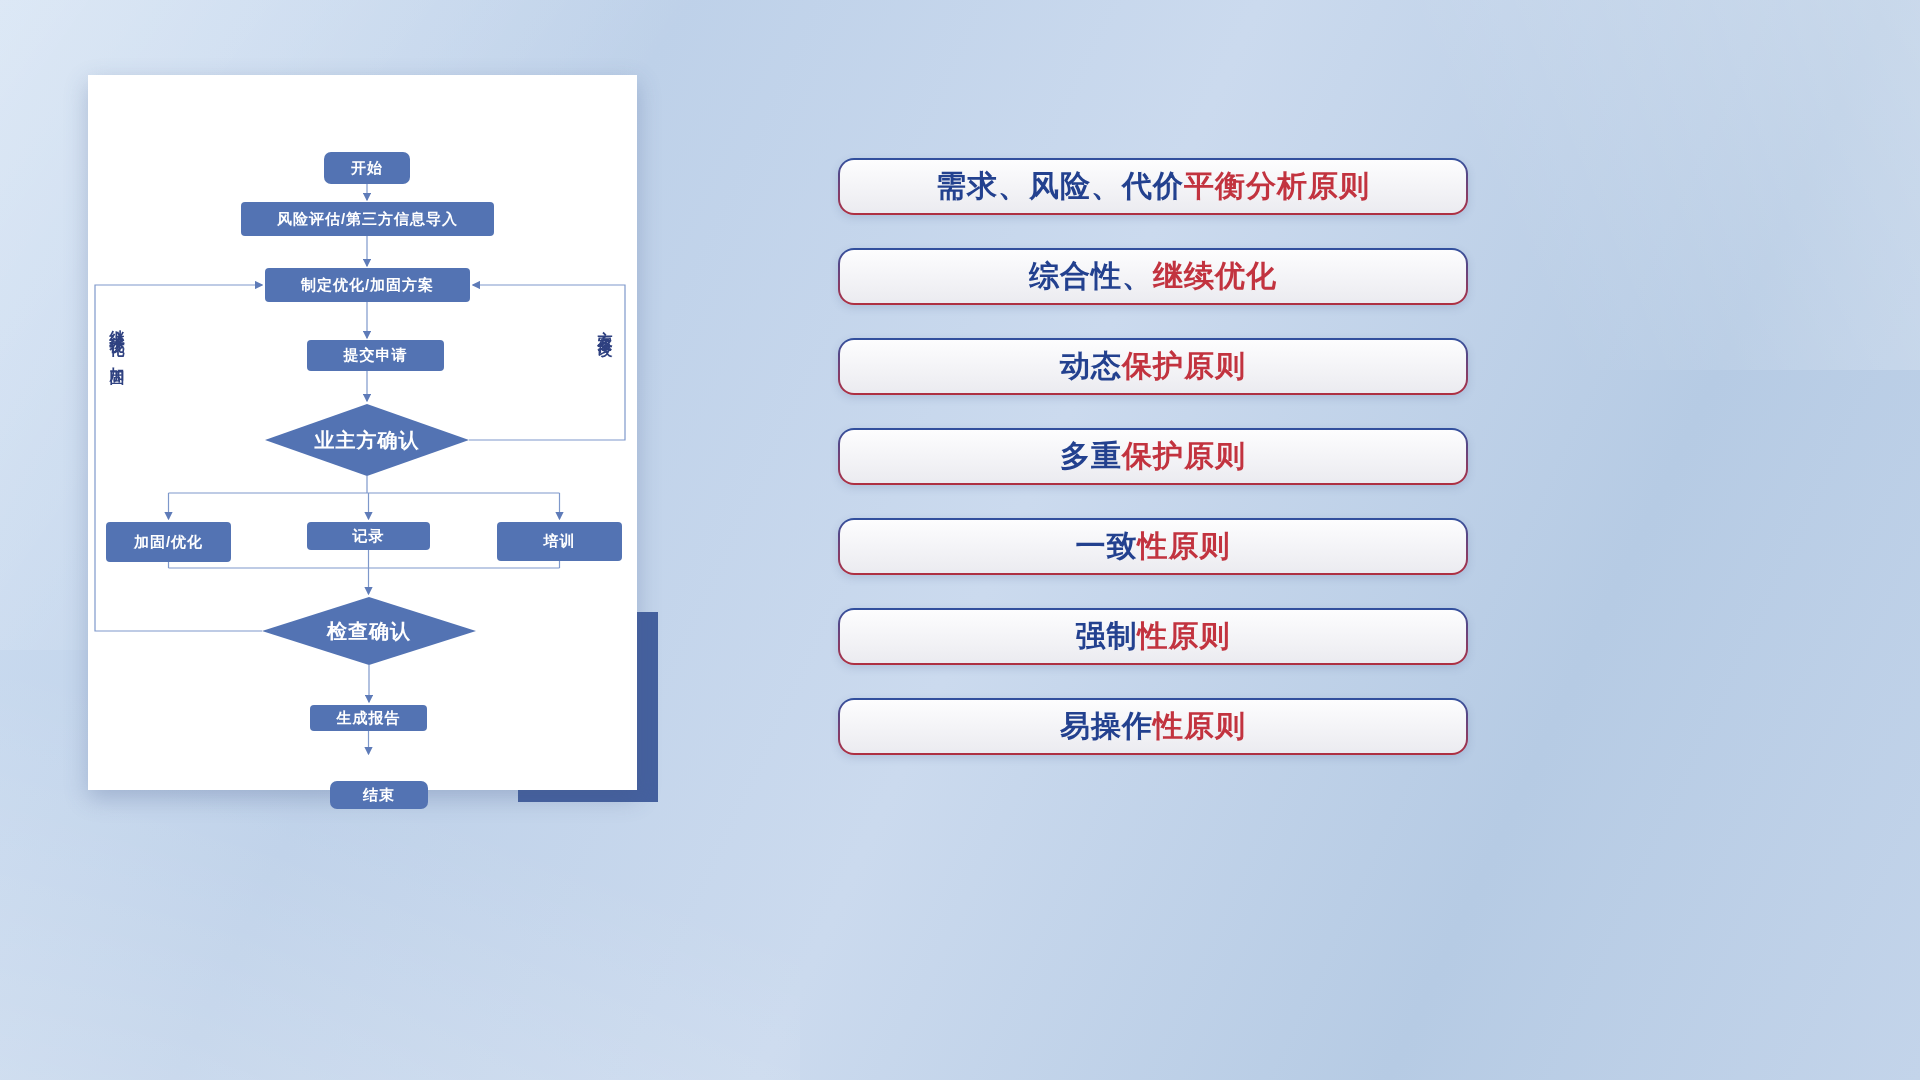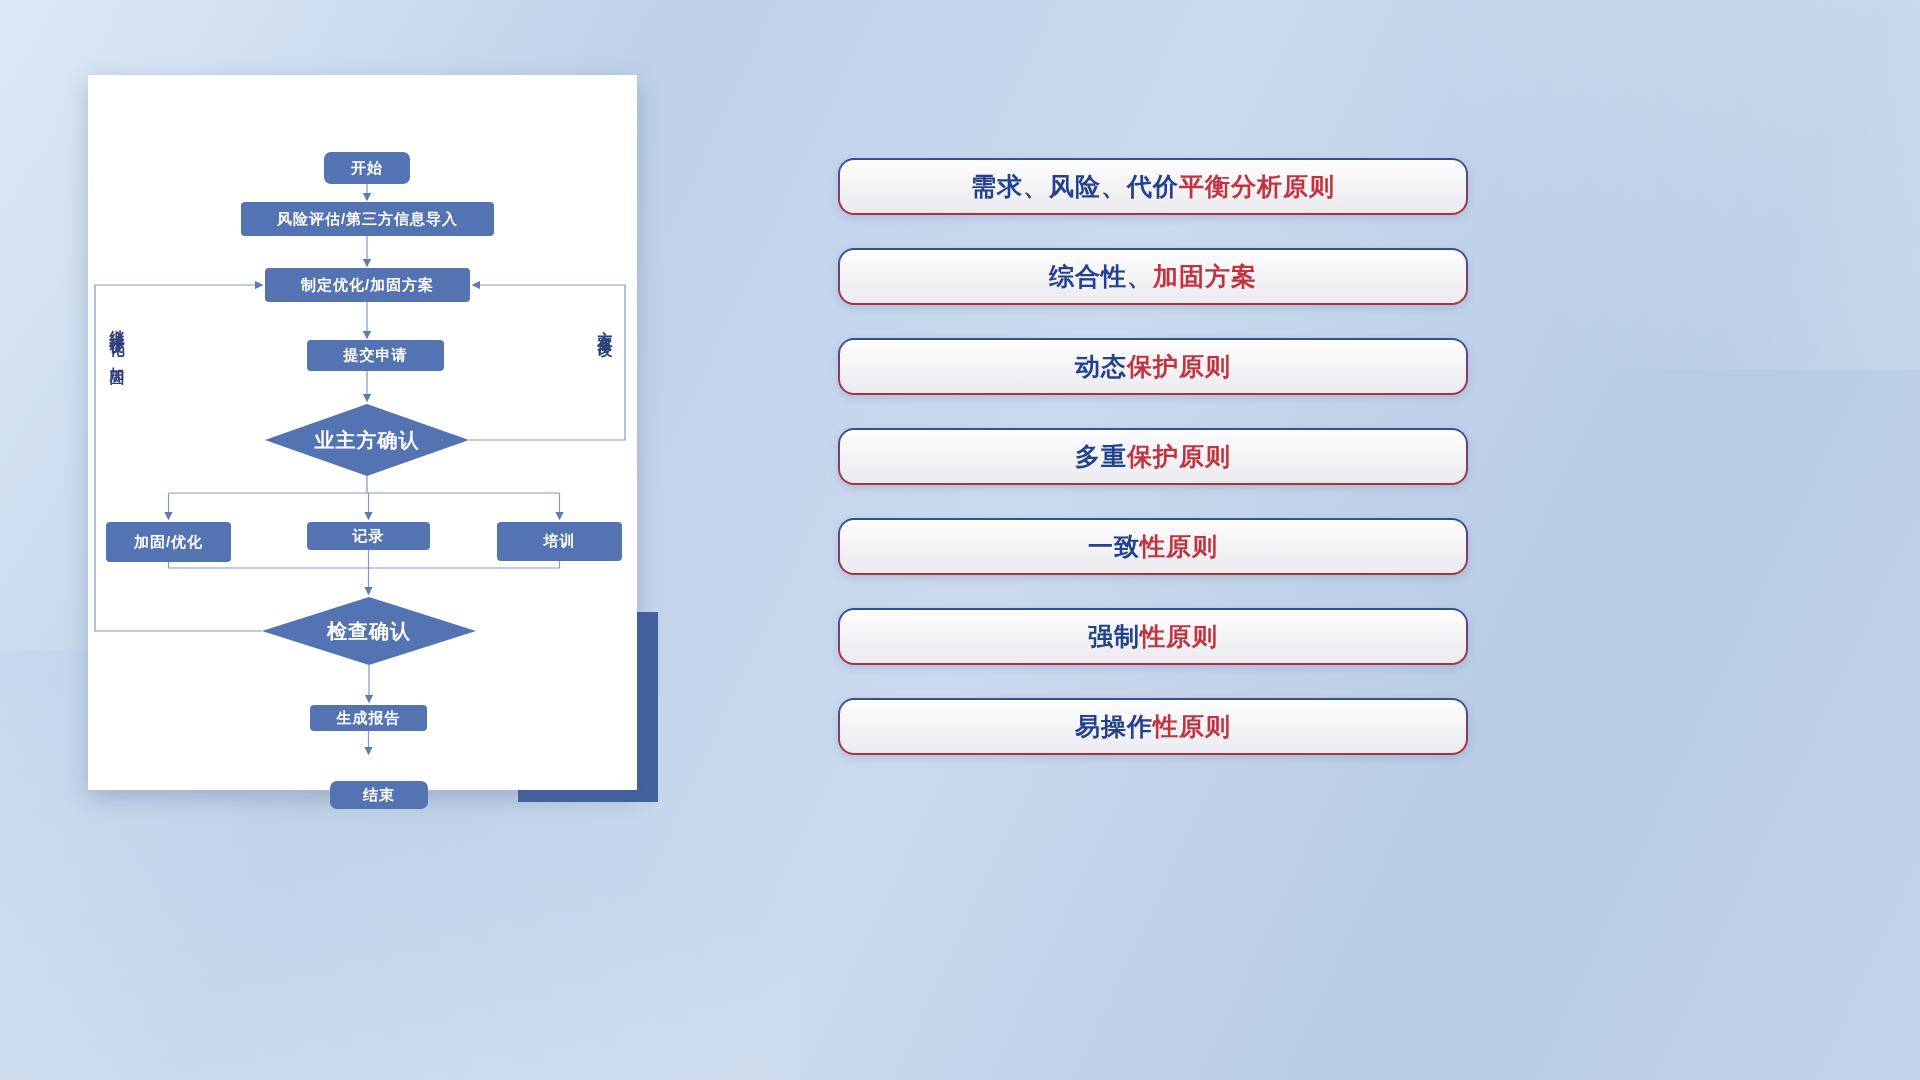--- a/index.html
+++ b/index.html
@@ -42,21 +42,21 @@
   .pills{margin-top:60px;display:flex;flex-direction:column;gap:33px;}
   .pill{
     height:57px;border-radius:16px;padding:2px;
     background:linear-gradient(180deg,#30509e 0%,#7a3f70 55%,#b02f40 100%);
     box-shadow:0 3px 8px rgba(70,90,140,0.18);
   }
   .pill-inner{
     height:100%;border-radius:14px;
     background:linear-gradient(180deg,#fdfdfe 0%,#ebebf0 100%);
     display:flex;align-items:center;justify-content:center;
-    font-size:25px;font-weight:bold;letter-spacing:1px;white-space:nowrap;
+    font-size:30px;font-weight:bold;letter-spacing:1px;white-space:nowrap;
   }
   .pill .lead{color:#23418f;}
   .pill .tail{color:#c2333f;}
 </style>
 </head>
 <body>
 
 <div class="beam beam1"></div>
 <div class="beam beam2"></div>
 <div class="beam beam3"></div>
@@ -123,21 +123,21 @@
     <div class="pill">
       <div class="pill-inner">
         <span class="lead">需求、风险、代价</span>
           <span class="tail">平衡分析原则</span>
       </div>
     </div>
 
     <div class="pill">
       <div class="pill-inner">
         <span class="lead">综合性、</span>
-          <span class="tail">加固方案</span>
+          <span class="tail">继续优化</span>
       </div>
     </div>
 
     <div class="pill">
       <div class="pill-inner">
         <span class="lead">动态</span>
           <span class="tail">保护原则</span>
       </div>
     </div>
 

